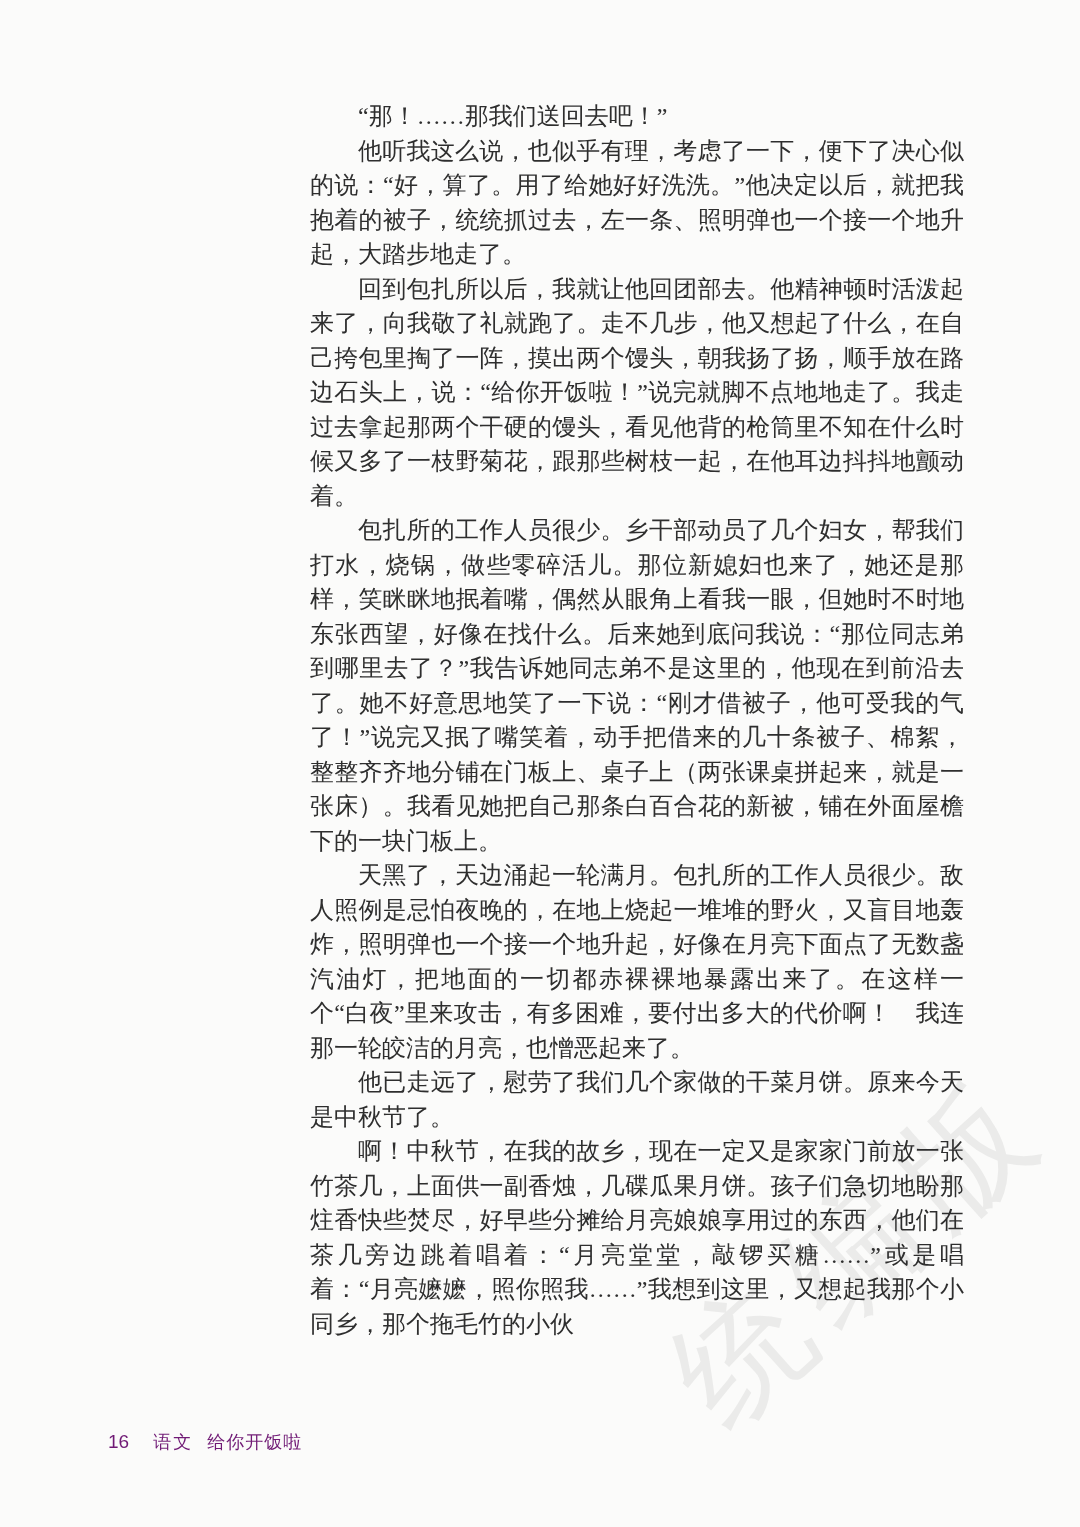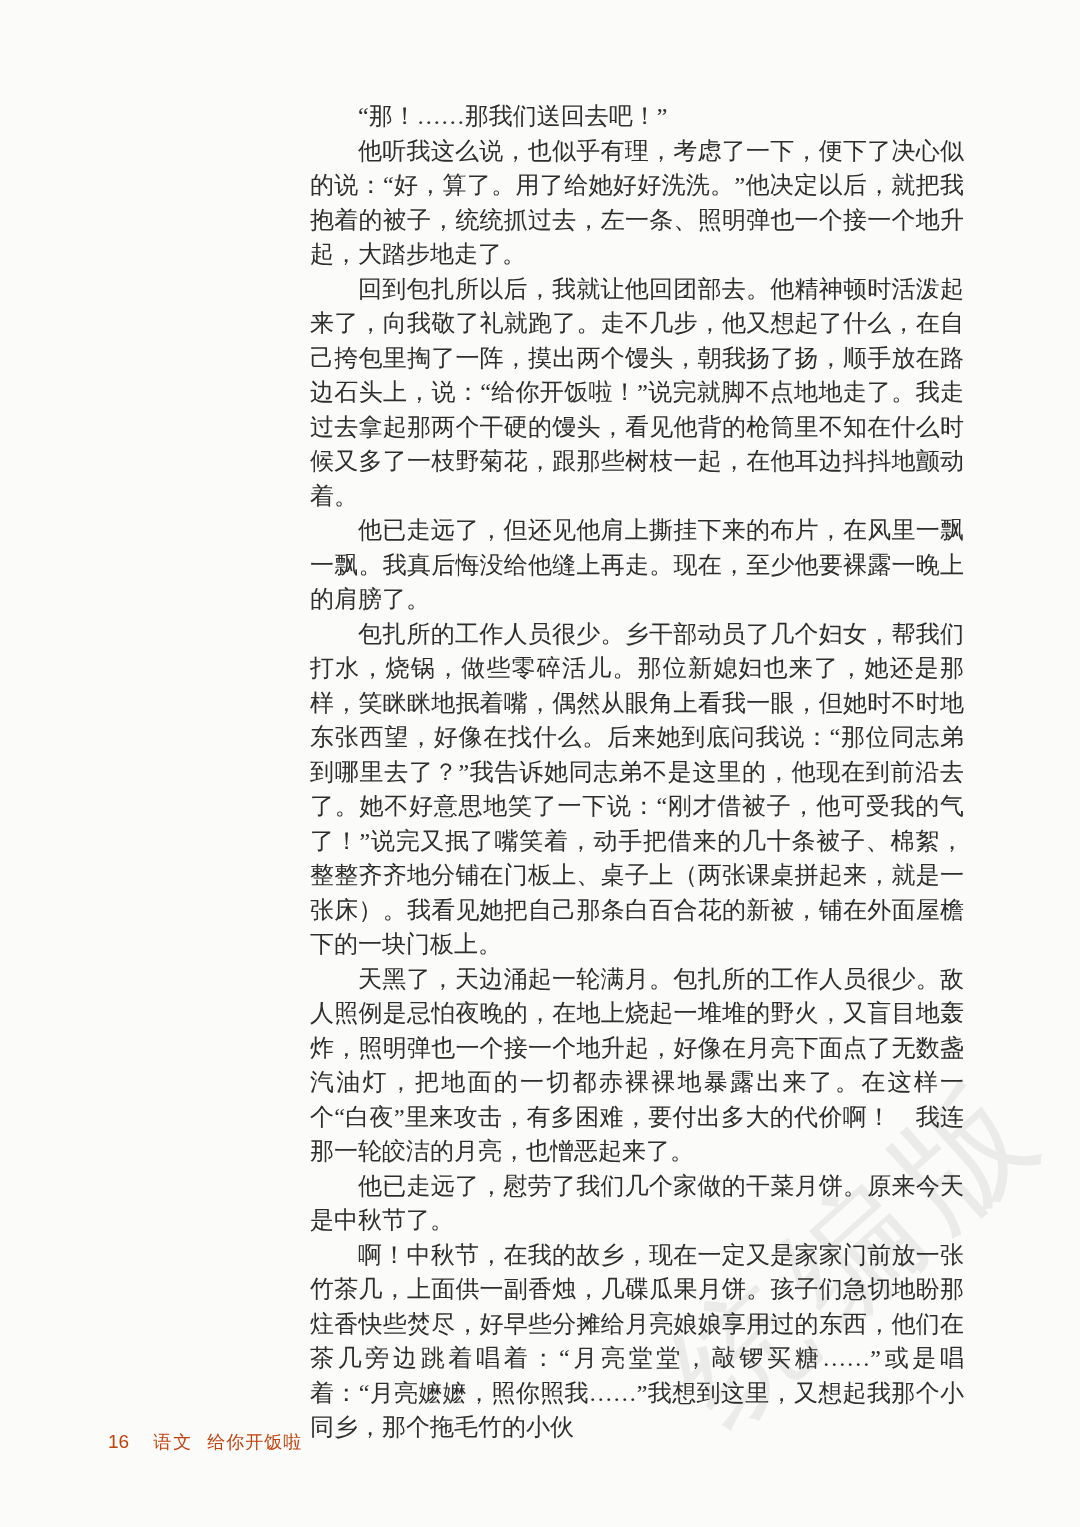--- a/index.html
+++ b/index.html
@@ -42,21 +42,21 @@
     z-index: 1;
     pointer-events: none;
     white-space: nowrap;
   }
   .page-footer {
     position: absolute;
     left: 108px;
     top: 1430px;
     display: flex;
     align-items: baseline;
-    color: #c2410c;
+    color: #701a75;
     z-index: 2;
   }
   .page-footer .page-num {
     font-family: "Liberation Sans", sans-serif;
     font-size: 19px;
     margin-right: 24px;
   }
   .page-footer .subject {
     font-size: 18px;
     letter-spacing: 2px;
@@ -71,21 +71,20 @@
 <body>
 
 <div class="page">
 
   <div class="watermark">统编版</div>
 
   <main class="body-text">
     <p>“那！……那我们送回去吧！”</p>
     <p>他听我这么说，也似乎有理，考虑了一下，便下了决心似的说：“好，算了。用了给她好好洗洗。”他决定以后，就把我抱着的被子，统统抓过去，左一条、照明弹也一个接一个地升起，大踏步地走了。</p>
     <p>回到包扎所以后，我就让他回团部去。他精神顿时活泼起来了，向我敬了礼就跑了。走不几步，他又想起了什么，在自己挎包里掏了一阵，摸出两个馒头，朝我扬了扬，顺手放在路边石头上，说：“给你开饭啦！”说完就脚不点地地走了。我走过去拿起那两个干硬的馒头，看见他背的枪筒里不知在什么时候又多了一枝野菊花，跟那些树枝一起，在他耳边抖抖地颤动着。</p>
-    <p>他已走远了，但还见他肩上撕挂下来的布片，在风里一飘一飘。我真后悔没给他缝上再走。现在，至少他要裸露一晚上的肩膀了。</p>
     <p>包扎所的工作人员很少。乡干部动员了几个妇女，帮我们打水，烧锅，做些零碎活儿。那位新媳妇也来了，她还是那样，笑眯眯地抿着嘴，偶然从眼角上看我一眼，但她时不时地东张西望，好像在找什么。后来她到底问我说：“那位同志弟到哪里去了？”我告诉她同志弟不是这里的，他现在到前沿去了。她不好意思地笑了一下说：“刚才借被子，他可受我的气了！”说完又抿了嘴笑着，动手把借来的几十条被子、棉絮，整整齐齐地分铺在门板上、桌子上（两张课桌拼起来，就是一张床）。我看见她把自己那条白百合花的新被，铺在外面屋檐下的一块门板上。</p>
     <p>天黑了，天边涌起一轮满月。包扎所的工作人员很少。敌人照例是忌怕夜晚的，在地上烧起一堆堆的野火，又盲目地轰炸，照明弹也一个接一个地升起，好像在月亮下面点了无数盏汽油灯，把地面的一切都赤裸裸地暴露出来了。在这样一个“白夜”里来攻击，有多困难，要付出多大的代价啊！　我连那一轮皎洁的月亮，也憎恶起来了。</p>
     <p>他已走远了，慰劳了我们几个家做的干菜月饼。原来今天是中秋节了。</p>
     <p>啊！中秋节，在我的故乡，现在一定又是家家门前放一张竹茶几，上面供一副香烛，几碟瓜果月饼。孩子们急切地盼那炷香快些焚尽，好早些分摊给月亮娘娘享用过的东西，他们在茶几旁边跳着唱着：“月亮堂堂，敲锣买糖……”或是唱着：“月亮嬷嬷，照你照我……”我想到这里，又想起我那个小同乡，那个拖毛竹的小伙</p>
   </main>
 
   <footer class="page-footer">
     <span class="page-num">16</span>
     <span class="subject">语文</span>
     <span class="volume">给你开饭啦</span>

